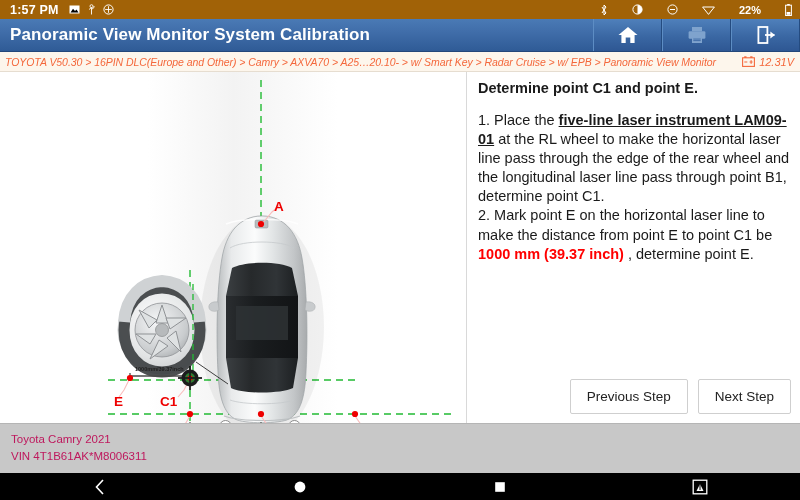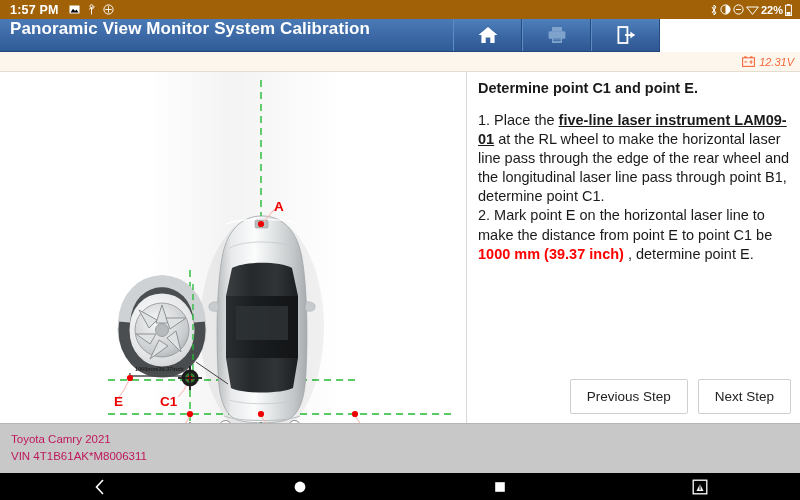--- a/index.html
+++ b/index.html
@@ -12,30 +12,30 @@
   #app { position: relative; width: 800px; height: 500px; }
 
   
   .statusbar {
     position: absolute; top: 0; left: 0; width: 800px; height: 19px;
     background: #a16207; color: #ffffff;
     display: flex; align-items: center;
   }
   .sb-clock { font-size: 12.5px; font-weight: 600; margin-left: 10px; letter-spacing: .2px; }
   .sb-left-icons { display: flex; align-items: center; gap: 7px; margin-left: 10px; }
-  .sb-right { margin-left: auto; display: flex; align-items: center; gap: 2px; margin-right: 8px; }
+  .sb-right { margin-left: auto; display: flex; align-items: center; gap: 24px; margin-right: 8px; }
   .sb-batt-text { font-size: 11px; font-weight: 600; }
   .sb-icon { display: inline-flex; align-items: center; justify-content: center; }
 
   
   .titlebar {
-    position: absolute; top: 19px; left: 0; width: 660px; height: 33px;
+    position: absolute; top: 19px; left: 0; width: 800px; height: 33px;
     background: linear-gradient(to bottom, #4a7ab5 0%, #3f6ca8 45%, #2f5b96 100%);
     border-bottom: 1px solid #23477a;
-    display: flex; align-items: flex-start;
+    display: flex; align-items: center;
   }
   .title-text {
     color: #ffffff; font-size: 17px; font-weight: bold;
     margin-left: 10px; letter-spacing: .1px; white-space: nowrap;
   }
   .title-actions { margin-left: auto; display: flex; height: 100%; align-items: stretch; }
   .tbtn {
     width: 69px; height: 100%;
     display: flex; align-items: center; justify-content: center;
     border-left: 1px solid #5d8dc4;
@@ -208,20 +208,21 @@
         <svg width="22" height="20" viewBox="0 0 22 20">
           <rect x="3.4" y="2" width="9" height="16" fill="none" stroke="#ffffff" stroke-width="1.8"></rect>
           <path d="M10 10 L19.5 10" stroke="#ffffff" stroke-width="1.8" fill="none"></path>
           <polygon points="19.8,10 15.4,6.4 15.4,13.6" fill="#ffffff"></polygon>
         </svg>
       </div>
     </div>
   </div>
 
   <div class="breadcrumb">
+    <span class="bc-path">TOYOTA V50.30 &gt; 16PIN DLC(Europe and Other) &gt; Camry &gt; AXVA70 &gt; A25…20.10- &gt; w/ Smart Key &gt; Radar Cruise &gt; w/ EPB &gt; Panoramic View Monitor</span>
     <span class="bc-right">
       <span>
         <svg width="13" height="11" viewBox="0 0 13 11">
             <rect x="0.6" y="1.8" width="11.8" height="8.6" fill="none" stroke="#f4683c" stroke-width="1.1"></rect>
             <rect x="2.2" y="0.3" width="2.3" height="1.6" fill="#f4683c"></rect>
             <rect x="8.2" y="0.3" width="2.3" height="1.6" fill="#f4683c"></rect>
             <rect x="2.3" y="5.5" width="3" height="1" fill="#f4683c"></rect>
             <rect x="7.6" y="5.5" width="3" height="1" fill="#f4683c"></rect>
             <rect x="8.6" y="4.1" width="1" height="3.8" fill="#f4683c"></rect>
           </svg>

